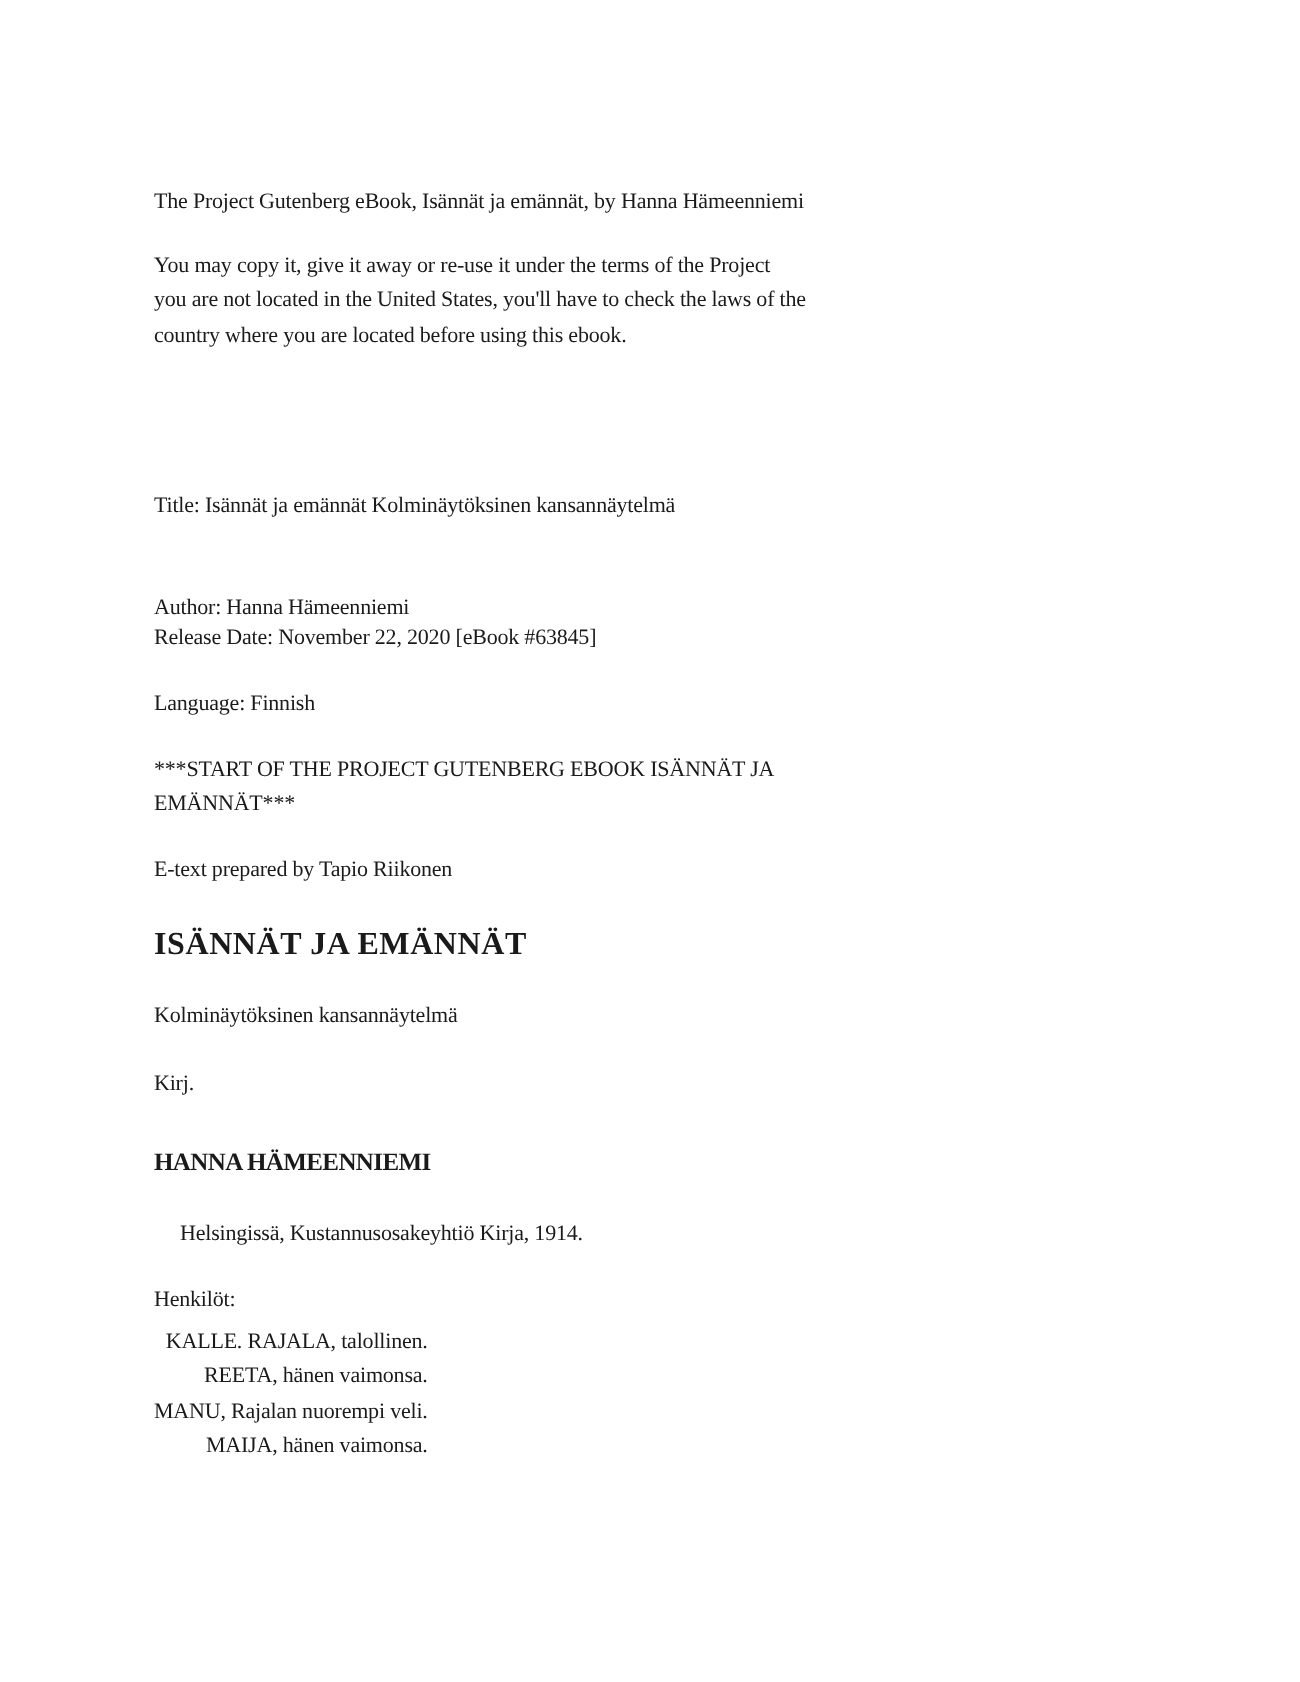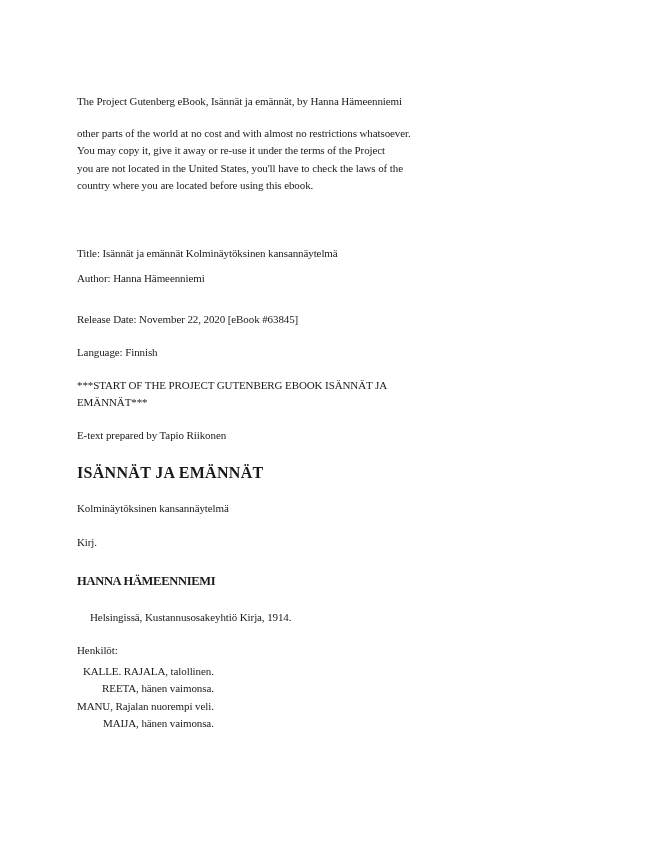--- a/index.html
+++ b/index.html
@@ -11,28 +11,27 @@
     .line { display: block; }
   </style>
 </head>
 <body>
 
 <div>
 
   <div class="blk" style="top:93px;">The Project Gutenberg eBook, Isännät ja emännät, by Hanna Hämeenniemi</div>
 
   <div class="blk" style="top:125px;">
-    <span class="line">other parts of the world at no cost and with almost no restrictions whatsoever.</span>
     <span class="line">You may copy it, give it away or re-use it under the terms of the Project</span>
     <span class="line">you are not located in the United States, you'll have to check the laws of the</span>
     <span class="line">country where you are located before using this ebook.</span>
   </div>
 
   <div class="blk" style="top:245px;">Title: Isännät ja emännät Kolminäytöksinen kansannäytelmä</div>
-  <div class="blk" style="top:270px;">Author: Hanna Hämeenniemi</div>
+  <div class="blk" style="top:296px;">Author: Hanna Hämeenniemi</div>
   <div class="blk" style="top:311px;">Release Date: November 22, 2020 [eBook #63845]</div>
   <div class="blk" style="top:344px;">Language: Finnish</div>
 
   <div class="blk" style="top:377px;">
     <span class="line">***START OF THE PROJECT GUTENBERG EBOOK ISÄNNÄT JA</span>
     <span class="line">EMÄNNÄT***</span>
   </div>
 
   <div class="blk" style="top:427px;">E-text prepared by Tapio Riikonen</div>
 

